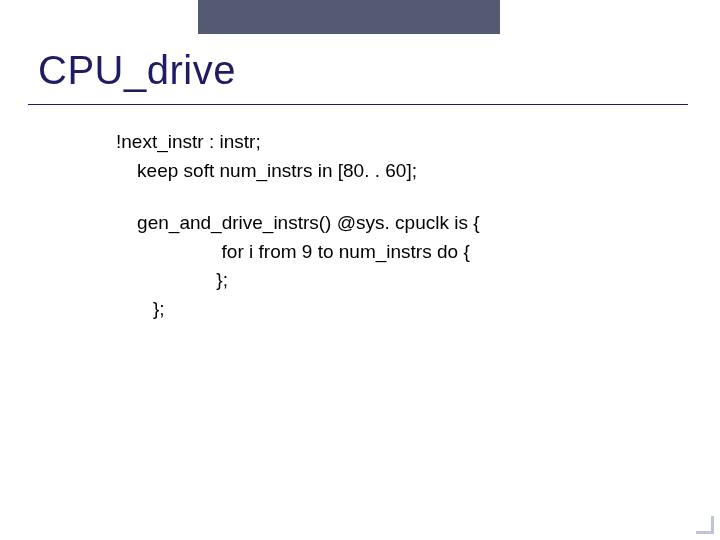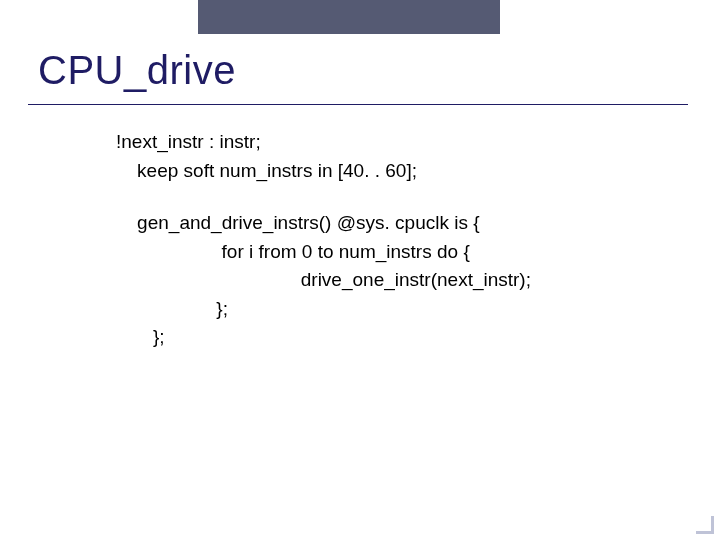--- a/index.html
+++ b/index.html
@@ -75,23 +75,22 @@
 <body>
 
 <div class="slide">
   <div class="top-bar"></div>
 
   <div class="title">CPU_drive</div>
   <div class="title-underline"></div>
 
   <div class="body">
     <div class="row">!next_instr : instr;</div>
-    <div class="row">    keep soft num_instrs in [40. . 60];</div>
+    <div class="row">    keep soft num_instrs in [80. . 60];</div>
     <div class="gap"></div>
     <div class="row">    gen_and_drive_instrs() @sys. cpuclk is {</div>
-    <div class="row">                    for i from 0 to num_instrs do {</div>
-    <div class="row">                                   drive_one_instr(next_instr);</div>
+    <div class="row">                    for i from 9 to num_instrs do {</div>
     <div class="row">                   };</div>
     <div class="row">       };</div>
   </div>
 
   <div class="corner"></div>
 </div>
 
 </body></html>

